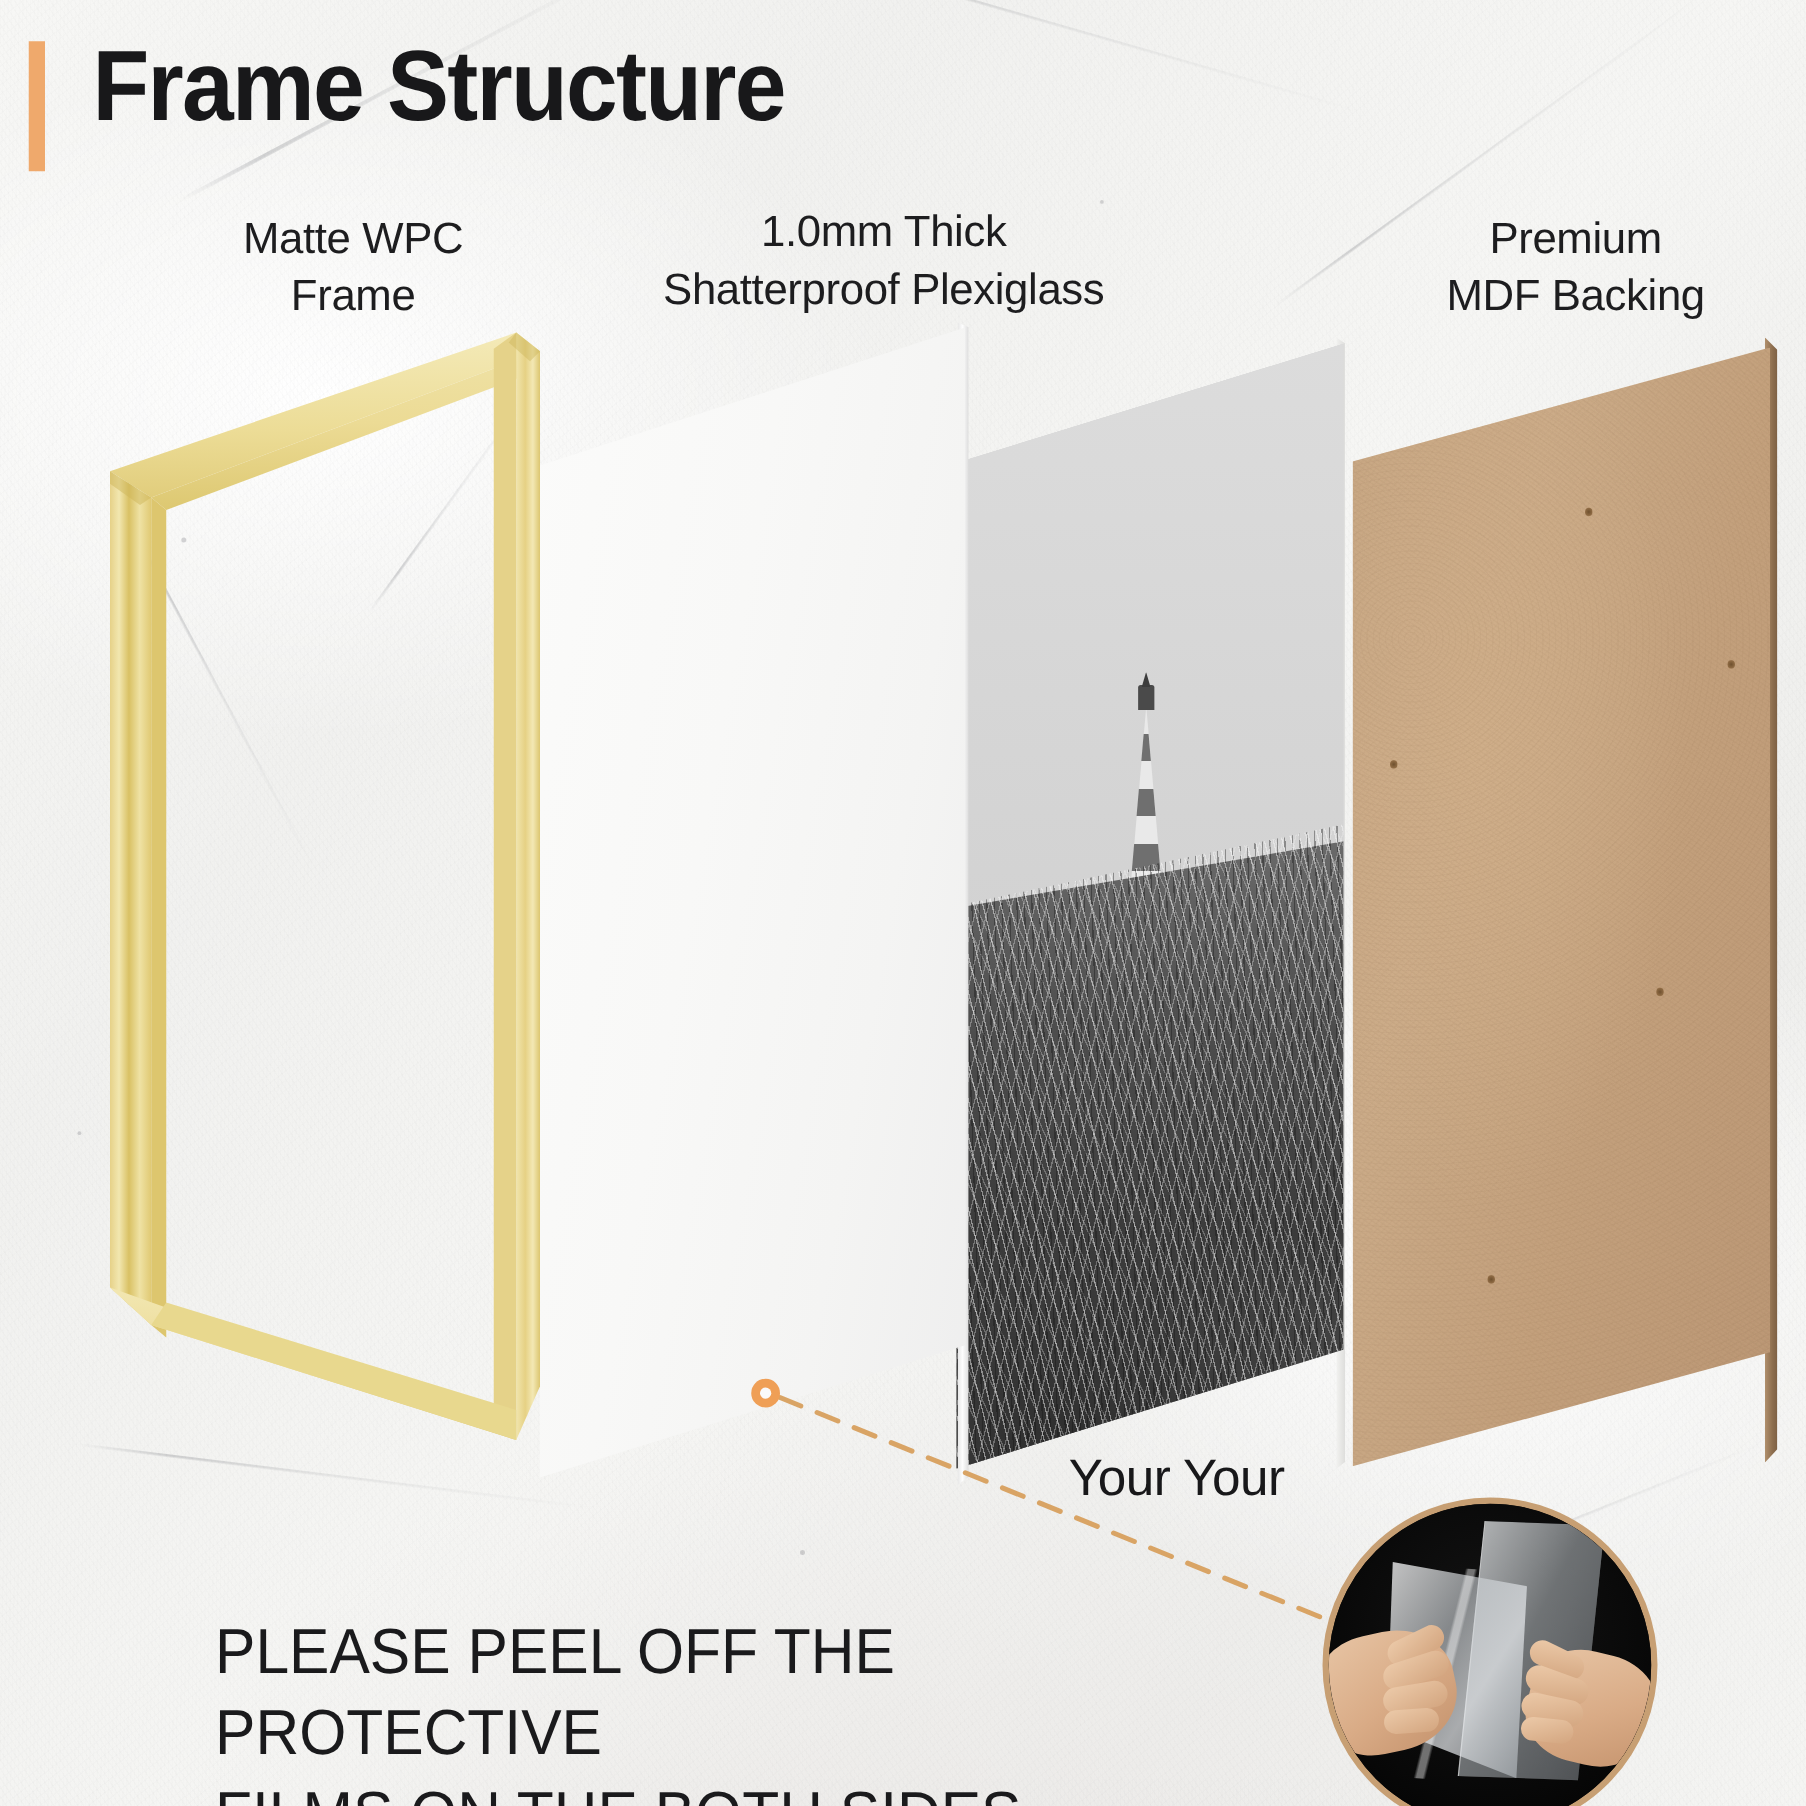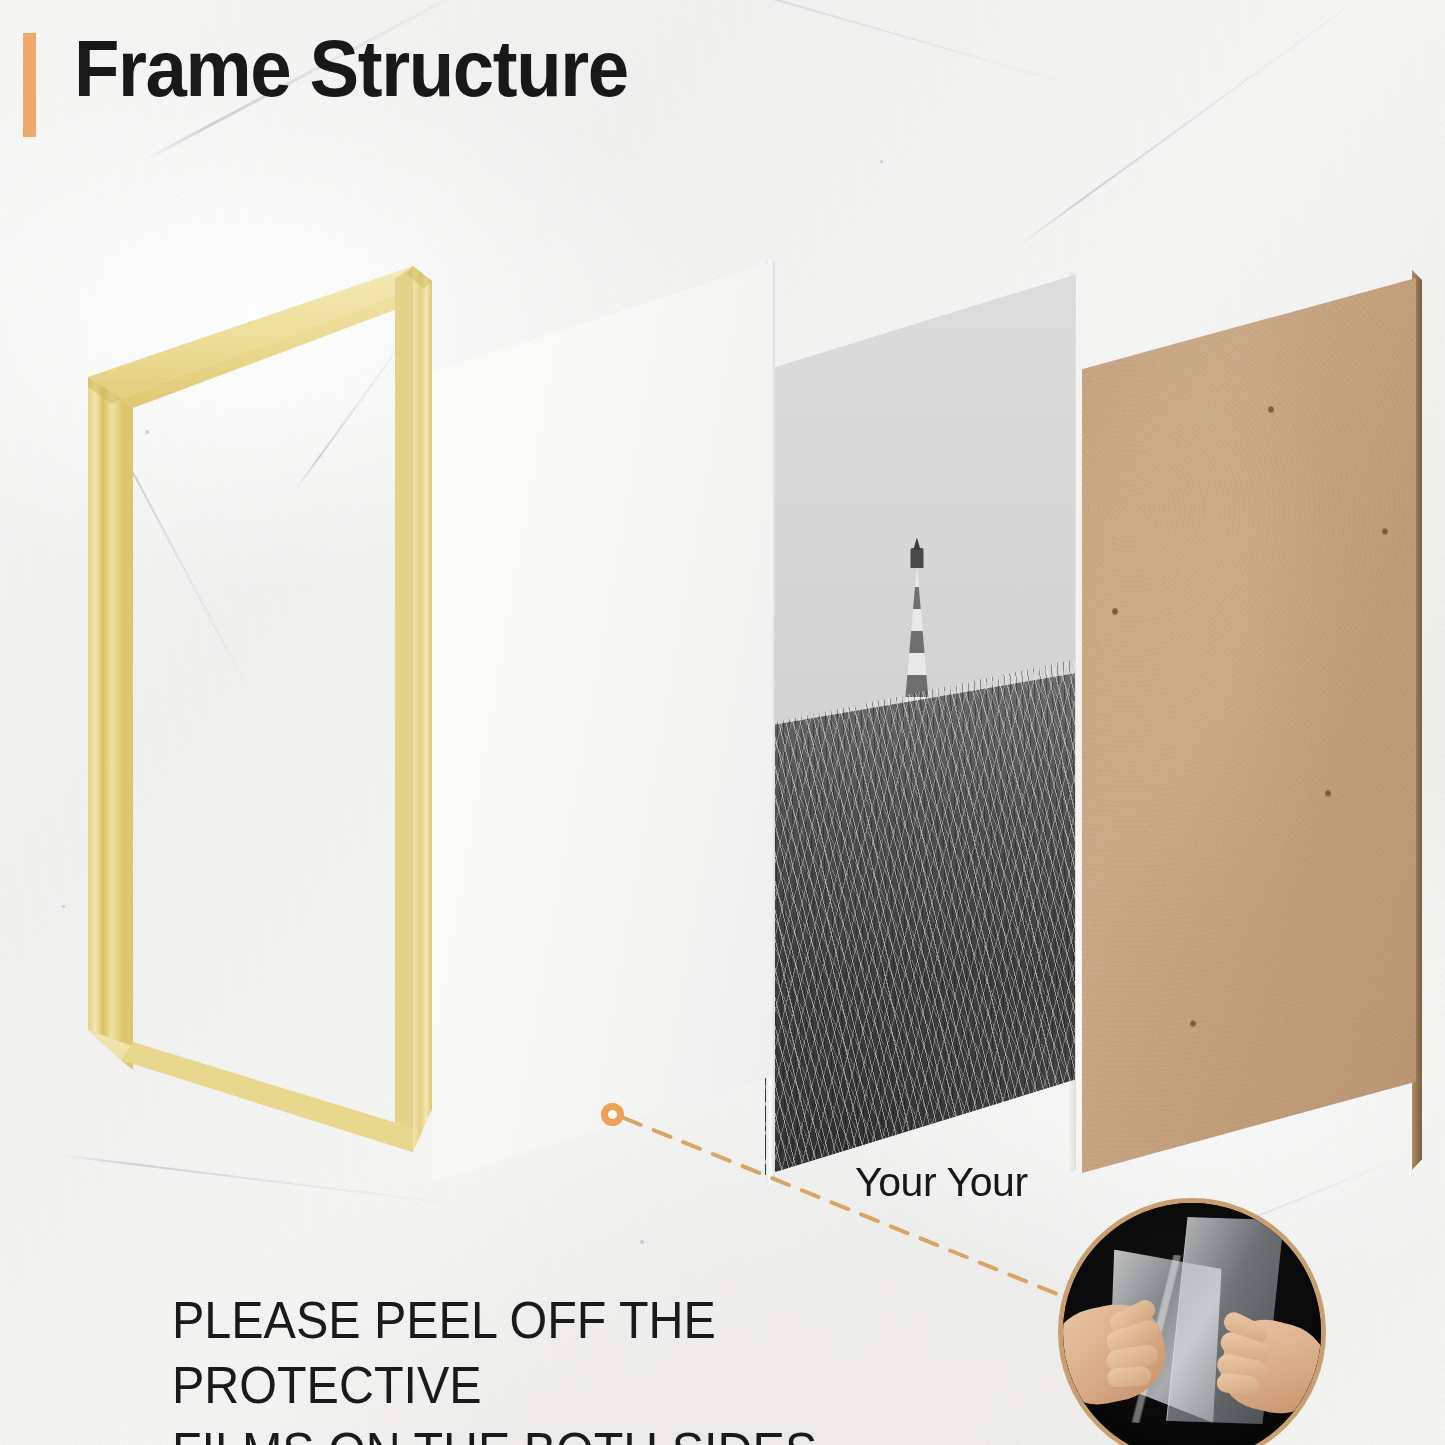--- a/index.html
+++ b/index.html
@@ -308,20 +308,26 @@
 
   <div class="speck" style="left:145px;top:430px;width:4px;height:4px;"></div>
   <div class="speck" style="left:62px;top:905px;width:3px;height:3px;"></div>
   <div class="speck" style="left:640px;top:1240px;width:4px;height:4px;"></div>
   <div class="speck" style="left:1390px;top:660px;width:3px;height:3px;"></div>
   <div class="speck" style="left:880px;top:160px;width:3px;height:3px;"></div>
 
   <div class="title-bar"></div>
   <div class="title">Frame Structure</div>
 
+  <div class="lbl lbl-frame">Matte WPC
+Frame</div>
+  <div class="lbl lbl-glass">1.0mm Thick
+Shatterproof Plexiglass</div>
+  <div class="lbl lbl-mdf">Premium
+MDF Backing</div>
 
   <div class="panels">
 
     <div class="mdf-edge"></div>
     <div class="mdf">
       <div class="mdf-tex"></div>
       <div class="mdf-dot" style="left:186px;top:128px;"></div>
       <div class="mdf-dot" style="left:30px;top:330px;"></div>
       <div class="mdf-dot" style="left:243px;top:512px;"></div>
       <div class="mdf-dot" style="left:108px;top:742px;"></div>

